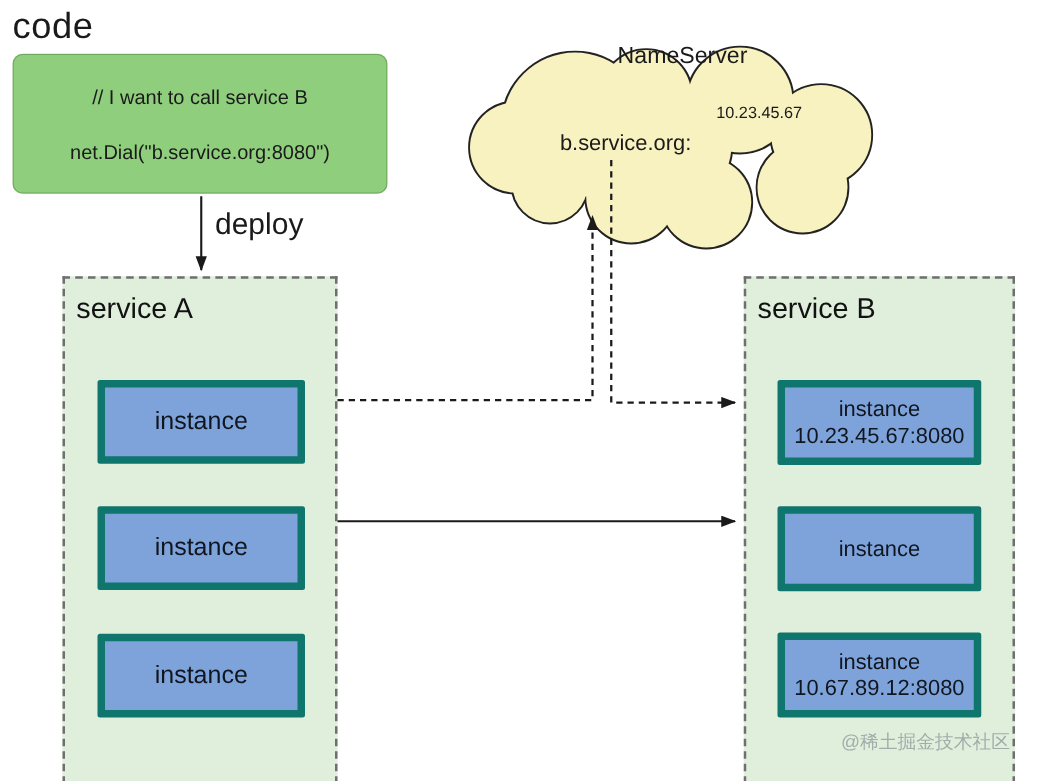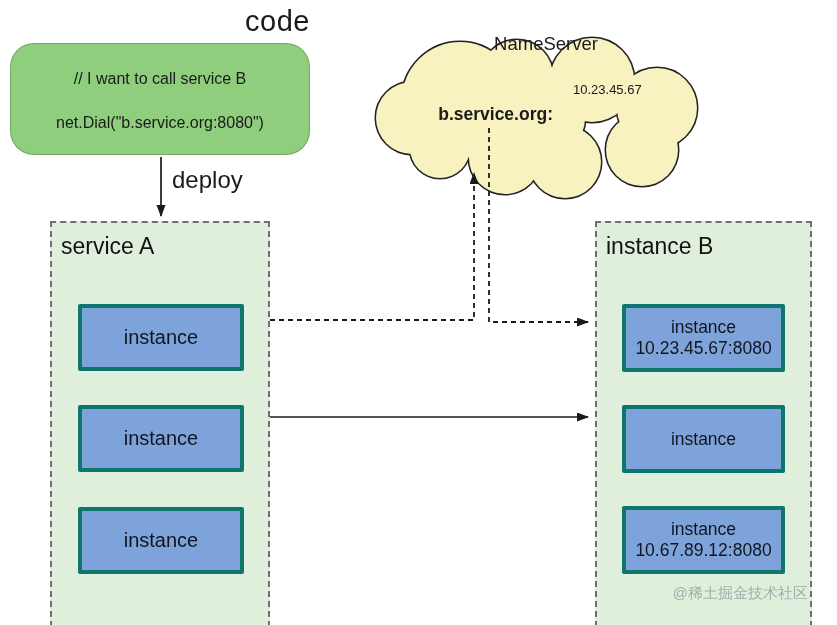--- a/index.html
+++ b/index.html
@@ -20,54 +20,54 @@
     position:relative;
     width:837px;height:625px;
     background:#ffffff;
     overflow:hidden;
   }
   .txt{position:absolute;z-index:3;color:#1a1a1a;}
 
   
   .code-title{
     left:10px;top:5px;width:300px;
-    font-size:29px;text-align:right;letter-spacing:0.5px;
+    font-size:29px;text-align:left;letter-spacing:0.5px;
   }
   .code-box{
     position:absolute;z-index:1;
     left:10px;top:43px;width:300px;height:112px;
     background:var(--code_green);
     border:1px solid rgba(90,140,70,.55);
-    border-radius:24px;
+    border-radius:8px;
   }
   .code-line{position:absolute;left:0;width:100%;text-align:center;font-size:16px;line-height:20px;}
   .code-line.l1{top:25px;}
   .code-line.l2{top:69px;}
   .deploy-label{left:172px;top:166px;font-size:24px;text-align:center;}
 
   
   .ns-title{left:446px;top:11px;width:200px;text-align:center;font-size:18.5px;margin-top:22px;}
-  .cloud-domain{left:415px;top:104px;width:138px;text-align:right;font-size:17.5px;line-height:21px;font-weight:bold;}
+  .cloud-domain{left:415px;top:104px;width:138px;text-align:right;font-size:17.5px;line-height:21px;}
   .cloud-ips{left:573px;top:78px;width:122px;text-align:left;font-size:13px;line-height:24px;}
 
   
   .service{
     position:absolute;z-index:1;
     top:221px;height:506px;
     background:var(--service_bg);
     border:2px dashed #6f6f6f;
   }
   .service.a{left:50px;width:220px;}
   .service.b{left:595px;width:217px;}
   .service-title{position:absolute;left:9px;top:10px;font-size:23px;color:#121212;}
 
   .inst{
     position:absolute;
     background:var(--instance_blue);
-    border:4px solid #0f766e;
+    border:6px solid #0f766e;
     border-radius:2px;
     display:flex;flex-direction:column;
     align-items:center;justify-content:center;
     color:#10161f;
   }
   .service.a .inst{left:26px;width:166px;height:67px;font-size:20px;}
   .service.b .inst{left:25px;width:163px;height:68px;font-size:17.5px;line-height:21px;text-align:center;}
   .inst.p1{top:81px;}
   .inst.p2{top:182px;}
   .service.a .inst.p3{top:284px;}
@@ -114,21 +114,21 @@
     </div>
     <div class="inst p2">
       <div>instance</div>
     </div>
     <div class="inst p3">
       <div>instance</div>
     </div>
   </div>
 
   <div class="service b">
-    <div class="service-title">instance B</div>
+    <div class="service-title">service B</div>
     <div class="inst p1">
       <div>instance</div>
       <div>10.23.45.67:8080</div>
     </div>
     <div class="inst p2">
       <div>instance</div>
     </div>
     <div class="inst p3">
       <div>instance</div>
       <div>10.67.89.12:8080</div>

